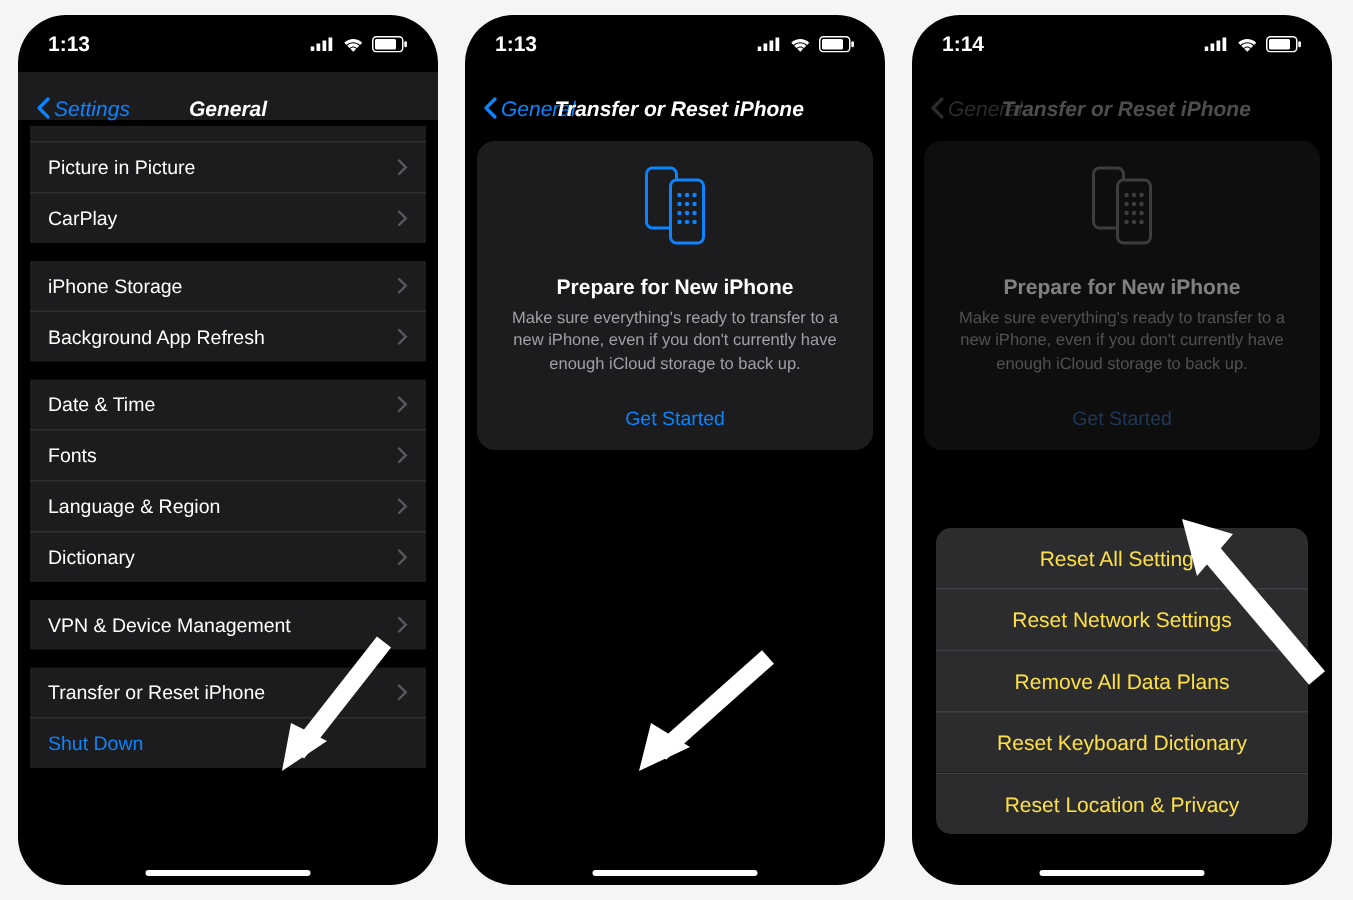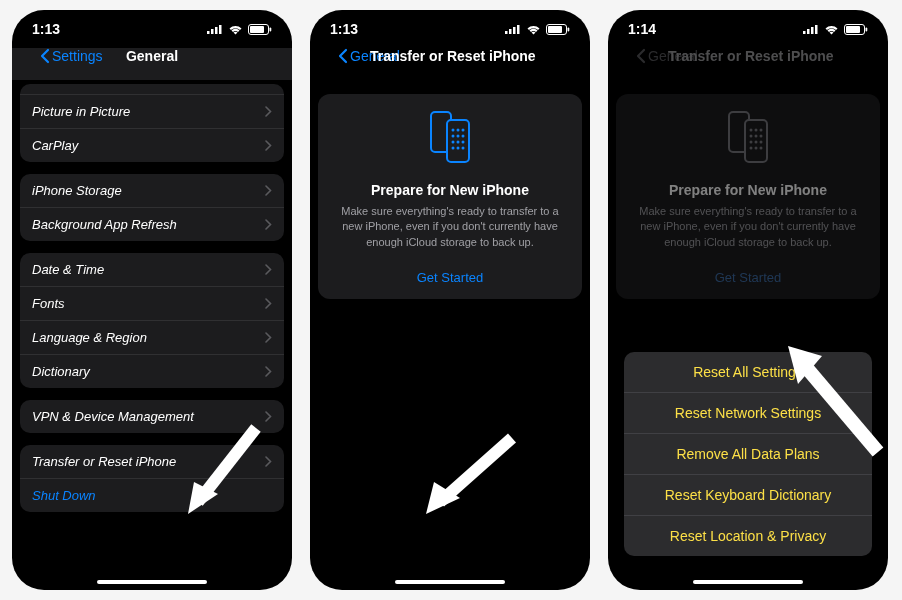--- a/index.html
+++ b/index.html
@@ -35,24 +35,25 @@
   }
   .status-icons {
     display: flex;
     align-items: center;
     gap: 5px;
   }
   .icon-svg { display: block; }
   .nav-bar {
     height: 32px;
     display: flex;
-    align-items: flex-start;
-    padding: 0 28px;
+    align-items: flex-end;
+    padding: 0 12px;
     position: relative;
     background: #1c1c1e;
+    font-style: italic;
   }
   .nav-bar.plain { background: transparent; }
   .back-btn {
     display: flex;
     align-items: center;
     gap: 2px;
     color: #0a84ff;
     font-size: 14px;
   }
   .back-btn.dim { color: #6b6b70; }
@@ -68,24 +69,23 @@
     left: 51%;
     white-space: nowrap;
   }
   .content {
     flex: 1;
     overflow: hidden;
     padding: 0 8px;
   }
   .group {
     background: #1c1c1e;
-    border-radius: 10px;
+    border-radius: 0;
     margin: 8px 0 12px 0;
     overflow: hidden;
-    font-style: italic;
   }
   .row {
     display: flex;
     justify-content: space-between;
     align-items: center;
     padding: 9px 12px;
     color: #fff;
     font-size: 13px;
     min-height: 32px;
   }

